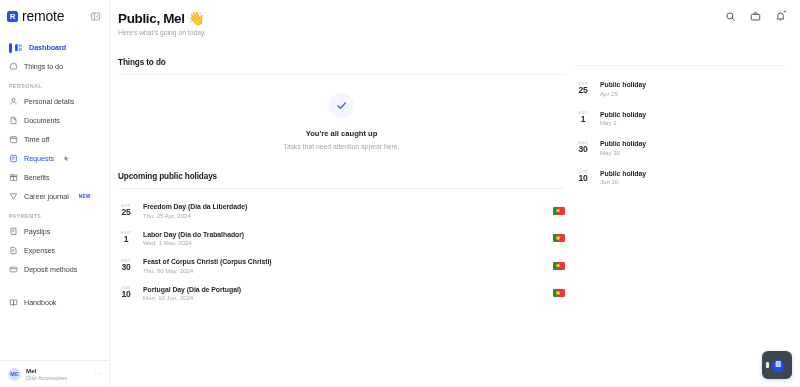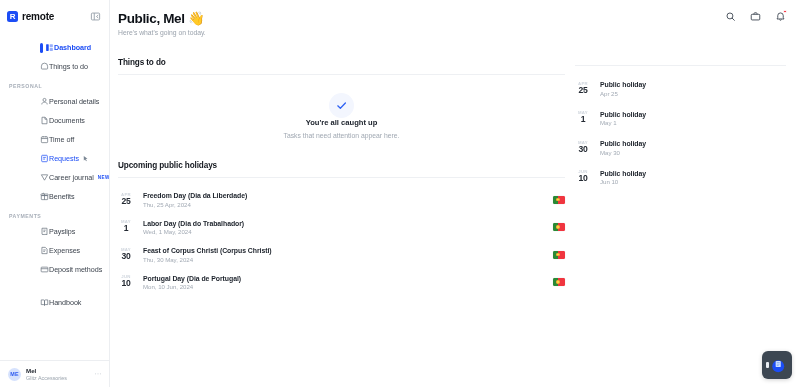--- a/index.html
+++ b/index.html
@@ -25,37 +25,37 @@
     height: 32px; padding: 0 7px;
     gap: 5px;
   }
   .logo-wrap { display: flex; align-items: center; gap: 4px; }
   .logo-mark {
     width: 11px; height: 11px; border-radius: 2.5px;
     background: #1c4df5; color: #fff;
     font-size: 8px; font-weight: 700; line-height: 11px;
     text-align: center; letter-spacing: -.3px;
   }
-  .logo-text { font-size: 10px; font-weight: 700; color: #0f1115; letter-spacing: -.2px; }
+  .logo-text { font-size: 14px; font-weight: 400; color: #0f1115; letter-spacing: -.2px; }
   .collapse-btn {
     margin-left: auto; width: 14px; height: 14px;
     display: flex; align-items: center; justify-content: center;
     color: #9aa3ad; cursor: pointer; border-radius: 3px;
   }
 
   .sb-nav { padding: 6px 0 0 0; flex: 1; overflow: hidden; }
   .sb-group-label {
     font-size: 5.2px; font-weight: 700; letter-spacing: .55px;
     color: #a7aeb8; text-transform: uppercase;
     padding: 7px 0 3px 9px;
   }
   .sb-item {
-    display: flex; align-items: center; 
+    display: flex; align-items: center; gap: 6px;
     height: 19px; padding: 0 7px 0 9px;
-    cursor: pointer; position: relative; margin-left: 31px;
+    cursor: pointer; position: relative;
   }
   .sb-item .ic { width: 9px; height: 9px; flex: 0 0 9px; color: #6b7480; display:flex; align-items:center; justify-content:center;}
   .sb-item .lbl { font-size: 7.2px; color: #3d444e; letter-spacing: -.05px; white-space: nowrap; }
   .sb-item.active .lbl { color: #1c4df5; font-weight: 600; }
   .sb-item.active .ic { color: #1c4df5; }
   .sb-item.hl .lbl { color: #1c4df5; }
   .sb-item.hl .ic { color: #1c4df5; }
   .active-bar {
     position: absolute; left: 9px; top: 4.5px;
     width: 2.5px; height: 10px; border-radius: 2px; background: #1c4df5;
@@ -121,21 +121,21 @@
   
   .empty {
     display: flex; flex-direction: column; align-items: center;
     padding-top: 18px;
   }
   .empty-ico {
     width: 25px; height: 25px; border-radius: 50%;
     background: #f3f6fe; display: flex; align-items: center; justify-content: center;
     color: #2f62f4;
   }
-  .empty-title { font-size: 7.6px; font-weight: 700; color: #1a202a; }
+  .empty-title { font-size: 7.6px; font-weight: 700; color: #1a202a; margin-top: 11px; }
   .empty-sub { font-size: 6.8px; color: #a0a8b2; margin-top: 5px; }
 
   
   .list { margin-top: 8px; }
   .row {
     display: flex; align-items: center;
     padding: 6px 0; gap: 9px;
   }
   .datechip {
     width: 16px; flex: 0 0 16px; text-align: center;
@@ -266,37 +266,37 @@
         <span class="cursor-glyph">
           <svg width="7" height="7" viewBox="0 0 16 16" fill="currentColor">
             <path d="M4 2.2 12.6 8.6 8.7 9.3 11 13.4 9.3 14.3 7 10.2 4.2 12.6z"></path>
           </svg>
         </span>
       </div>
 
       <div class="sb-item">
         <span class="ic">
           <svg width="9" height="9" viewBox="0 0 16 16" fill="none" stroke="currentColor" stroke-width="1.3">
-            <path d="M2.4 3.2 13.6 3.2 8 12.8z" stroke-linejoin="round"></path>
-          </svg>
-        </span>
-        <span class="lbl">Career journal</span>
-        <span class="new-badge">NEW</span>
-      </div>
-
-      <div class="sb-item">
-        <span class="ic">
-          <svg width="9" height="9" viewBox="0 0 16 16" fill="none" stroke="currentColor" stroke-width="1.3">
             <rect x="2.3" y="6.2" width="11.4" height="7.4" rx="1"></rect>
               <rect x="1.6" y="3.6" width="12.8" height="2.8" rx=".7"></rect>
             <line x1="8" y1="3.6" x2="8" y2="13.6"></line>
               <path d="M8 3.6C6.8 1.4 4 2 4.6 3.6"></path>
           </svg>
         </span>
         <span class="lbl">Benefits</span>
+      </div>
+
+      <div class="sb-item">
+        <span class="ic">
+          <svg width="9" height="9" viewBox="0 0 16 16" fill="none" stroke="currentColor" stroke-width="1.3">
+            <path d="M2.4 3.2 13.6 3.2 8 12.8z" stroke-linejoin="round"></path>
+          </svg>
+        </span>
+        <span class="lbl">Career journal</span>
+        <span class="new-badge">NEW</span>
       </div>
 
       <div class="sb-group-label">PAYMENTS</div>
 
       <div class="sb-item">
         <span class="ic">
           <svg width="9" height="9" viewBox="0 0 16 16" fill="none" stroke="currentColor" stroke-width="1.3">
             <path d="M3.6 2.2h8.8v11.6l-1.8-1-1.8 1-1.6-1-1.8 1-1.8-1z"></path>
               <line x1="6" y1="5.6" x2="10" y2="5.6"></line>
               <line x1="6" y1="8.2" x2="9" y2="8.2"></line>

